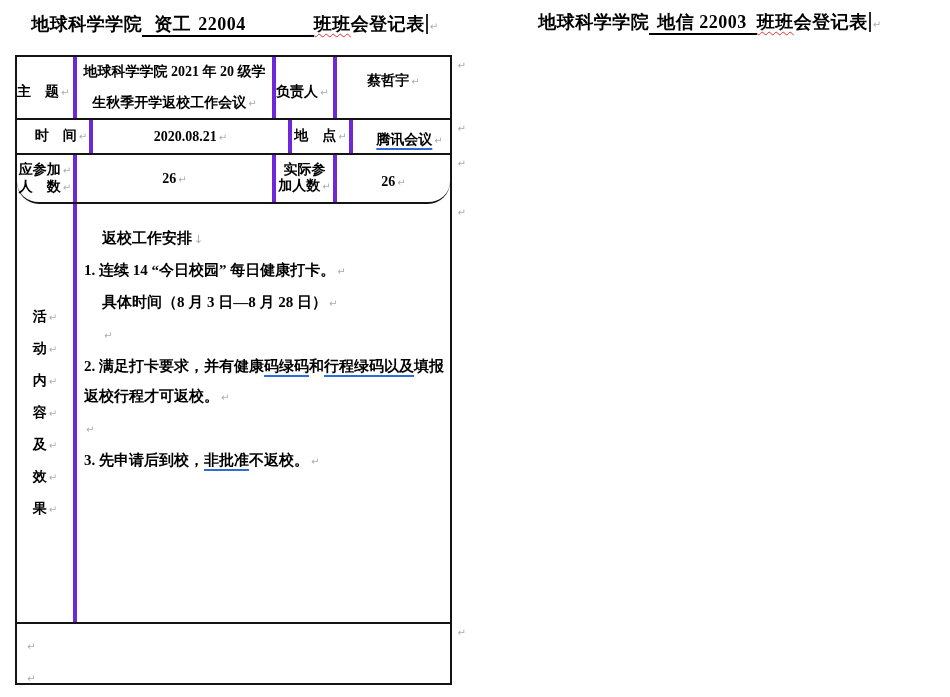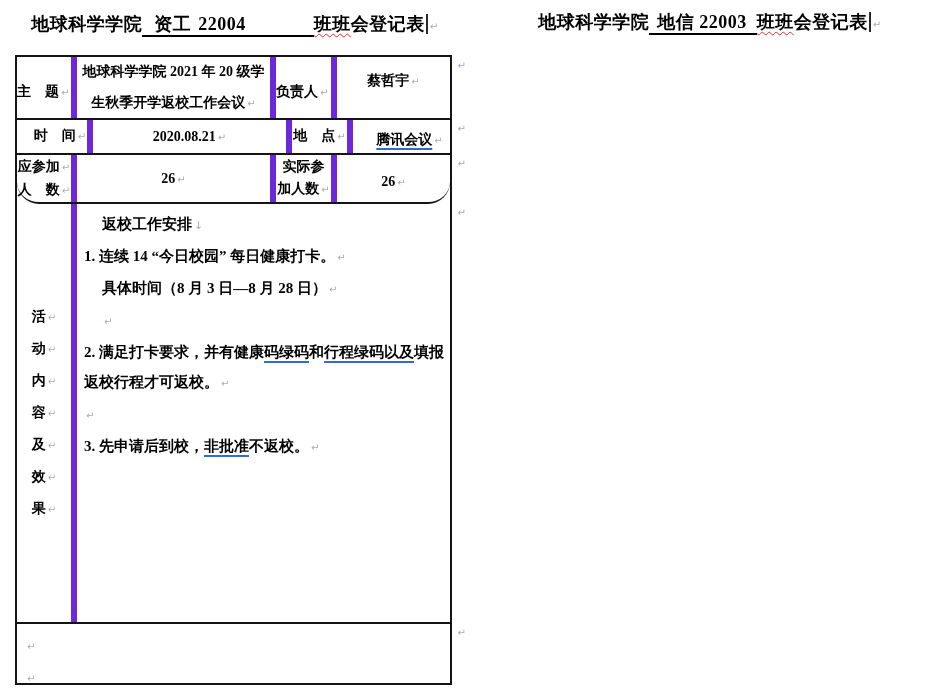--- a/index.html
+++ b/index.html
@@ -28,44 +28,44 @@
   .dn{color:#a6adba;font-size:11px;font-weight:normal;margin-left:2px;font-family:"DejaVu Sans",sans-serif;}
   .rowmark{position:absolute;right:-16px;top:3px;color:#a6adba;font-size:10px;font-family:"DejaVu Sans",sans-serif;}
 
   
   .tbl{position:absolute;display:flex;flex-direction:column;box-sizing:border-box;background:#fff;}
   .tbl-left{left:15px;top:55px;width:437px;border:2px solid #141414;}
   .trow{display:flex;position:relative;box-sizing:border-box;flex:none;}
   .tbl-left .trow{border-bottom:2px solid #141414;}
   .trow:last-child{border-bottom:none;}
   .c{box-sizing:border-box;display:flex;align-items:center;justify-content:center;flex:none;}
-  .tbl-left .c{border-right:6px solid #6d28d9;}
+  .tbl-left .c{border-right:4px solid #6d28d9;}
   .c:last-child, .c.endcol{border-right:none !important;}
 
-  .lab{font-weight:bold;font-size:14px;flex-direction:column;line-height:22px;}
+  .lab{font-weight:bold;font-size:14px;flex-direction:column;line-height:16px;}
   .val{font-weight:bold;font-size:14px;}
 
   
   .tbl-left .col1{width:60px;}  .tbl-left .col2{width:199px;}
   .tbl-left .col3{width:61px;}  .tbl-left .col4{width:113px;margin-top:6px;}
 
   
   .tbl-left  .r1{height:63px;} .tbl-left  .r2{height:35px;padding-left:16px;} .tbl-left  .r3{height:49px;border-radius:22px;}
   .tbl-left  .r4{height:420px;} .tbl-left  .r5{height:59px;}
 
   .r1 .topstart{align-items:flex-start;padding-top:9px;}
   .topic2l{flex-direction:column;line-height:31px;font-weight:bold;font-size:14px;}
   .place{text-decoration:underline;text-decoration-color:#2b6bd0;text-decoration-thickness:2px;text-underline-offset:4px;}
 
   
   .vlab{flex-direction:column;justify-content:center;font-weight:bold;font-size:14px;}
   .vlab .vchar{line-height:31px;white-space:nowrap;}
 
   
-  .lcontent{display:block;padding:5px 7px 0 7px;font-size:15px;font-weight:bold;line-height:30px;text-align:left;}
+  .lcontent{display:block;padding:19px 7px 0 7px;font-size:15px;font-weight:bold;line-height:30px;text-align:left;}
   .lcontent .ln{white-space:normal;}
   .lcontent .ind{padding-left:18px;}
   .useg{text-decoration:underline;text-decoration-color:#2f6cd6;text-decoration-thickness:2px;text-underline-offset:4px;}
 
   
   .remarks{display:block;padding:6px 8px;text-align:left;line-height:30px;}
 </style>
 </head>
 <body>
 

